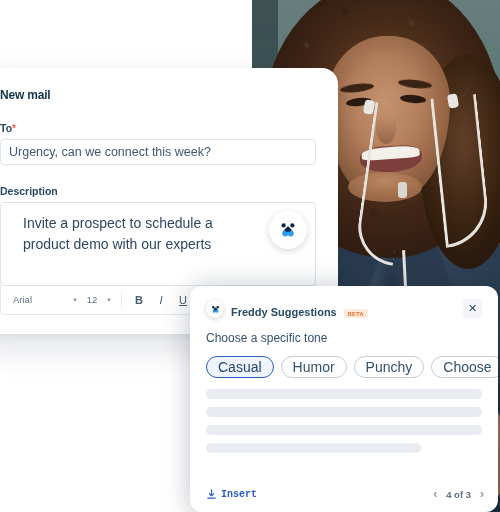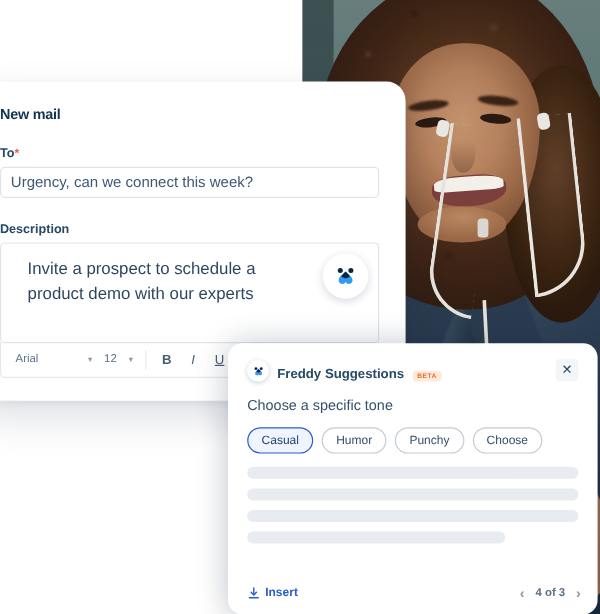--- a/index.html
+++ b/index.html
@@ -249,21 +249,21 @@
   .fp-sub {
     font-size:12px; color:#33506d; margin-top:13px;
   }
   .chips { display:flex; gap:7px; margin-top:11px; }
   .chip {
     height:22px;
     border:1px solid #c4ccd6;
     border-radius:999px;
     display:flex; align-items:center;
     padding: 0 11px;
-    font-size:10px;
+    font-size:14px;
     color:#33506d;
     background:#fff;
   }
   .chip.selected {
     border:1.6px solid #2c5cc5;
     background:#eff4ff;
     color:#24456e;
   }
   .greeting { font-size:14.5px; color:#2d4763; margin-top:18px; }
   .skeletons { margin-top:11px; }
@@ -273,21 +273,21 @@
     border-radius:6px;
     margin-bottom:8px;
   }
   .fp-footer {
     position:absolute;
     left:16px; right:14px; bottom:12px;
     display:flex; align-items:center;
   }
   .insert-btn {
     display:flex; align-items:center;
-    font-size:10px; font-weight:bold; color:#2c5cc5;
+    font-size:10px; font-weight:bold; color:#2c5cc5;font-family:Liberation Mono, monospace;
   }
   .insert-btn svg { margin-right:4px; }
   .pager { margin-left:auto; display:flex; align-items:center; color:#5c7georgia; }
   .pager { margin-left:auto; display:flex; align-items:center; gap:9px; color:#5d7085; font-size:9.5px; font-weight:bold; }
   .pg-arrow { color:#8a98a8; font-size:12px; line-height:1; }
 </style>
 </head>
 <body>
 
 <div class="photo">

